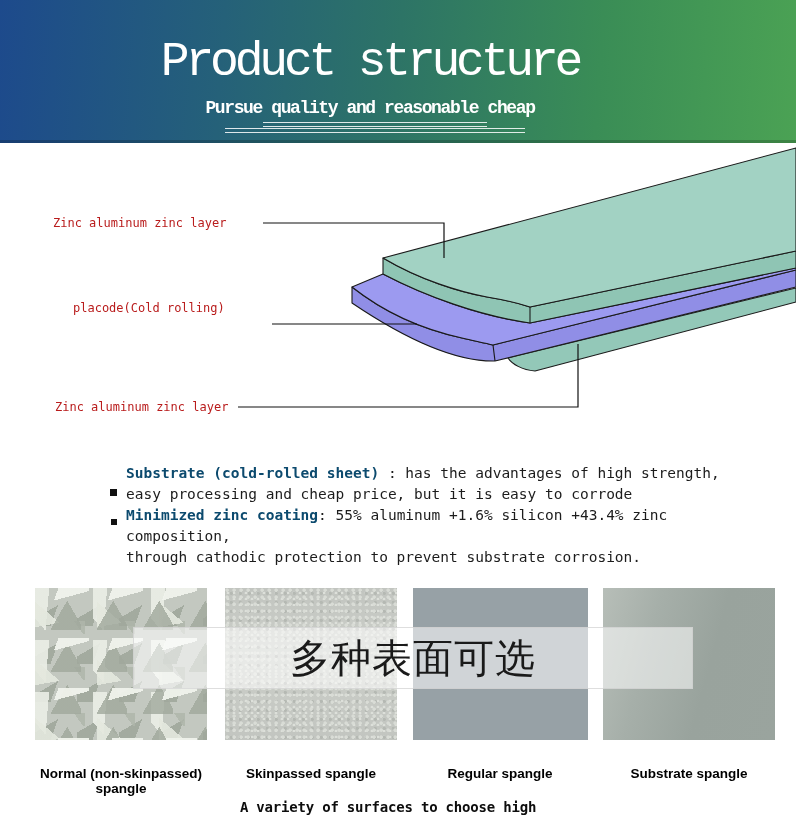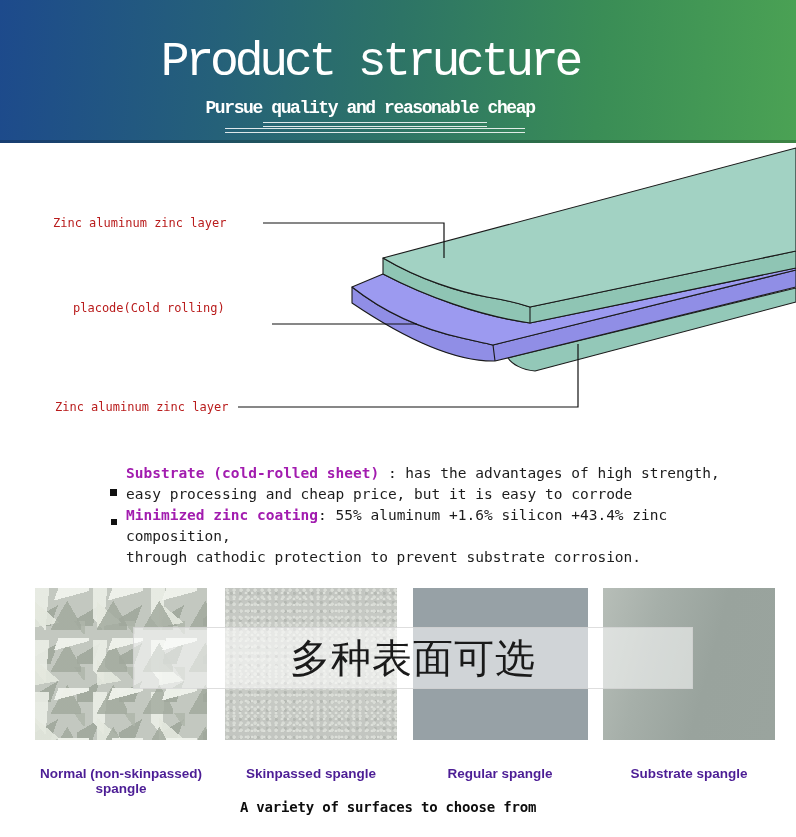--- a/index.html
+++ b/index.html
@@ -23,21 +23,21 @@
   
   .diagram-svg{position:absolute;left:0;top:140px;width:796px;height:330px;}
   .dlabel{position:absolute;font-size:12px;line-height:16px;color:#b91c1c;white-space:nowrap;text-align:right;}
   .dlabel.l1{left:53px;top:215px;}
   .dlabel.l2{left:73px;top:300px;}
   .dlabel.l3{left:55px;top:399px;}
 
   
   .bullets{position:absolute;left:126px;top:463px;width:648px;
     font-size:14.5px;line-height:21px;color:#1c1c1c;}
-  .bullets strong{font-weight:700;color:#a21caf;}
+  .bullets strong{font-weight:700;color:#0c4a6e;}
   .sqbullet{position:absolute;background:#111;}
   .sqbullet.s1{left:110px;top:489px;width:7px;height:7px;}
   .sqbullet.s2{left:111px;top:519px;width:6px;height:6px;}
 
   
   .swatch{position:absolute;top:588px;height:152px;}
   .sw1{left:35px;width:172px;background-color:#c3c8c0;
     background-image:
       conic-gradient(from 20deg at 35% 25%, rgba(240,243,236,.95) 0 55deg, rgba(0,0,0,0) 0),
       conic-gradient(from 150deg at 70% 30%, rgba(160,168,156,.8) 0 60deg, rgba(0,0,0,0) 0),
@@ -63,21 +63,21 @@
   .sw4{left:603px;width:172px;
     background:linear-gradient(105deg,#b7beb8 0%,#a6afa9 28%,#99a39d 60%,#9aa49e 100%);}
 
   .overlay-band{position:absolute;left:113px;top:627px;width:560px;height:62px;
     background:rgba(255,255,255,.55);border:1px solid rgba(205,205,205,.65);
     box-sizing:border-box;text-align:center;
     font-family:"Liberation Sans",sans-serif;
     font-size:40px;line-height:60px;letter-spacing:1px;color:#1a1a1a;margin-left:20px;}
 
   .swlabel{position:absolute;top:766px;width:200px;text-align:center;
-    font-family:"Liberation Sans",sans-serif;font-size:13.5px;font-weight:700;color:#4c1d95;}
+    font-family:"Liberation Sans",sans-serif;font-size:13.5px;font-weight:700;color:#000000;}
   .swlabel.w1{left:21px;}  .swlabel.w2{left:211px;}
   .swlabel.w3{left:400px;} .swlabel.w4{left:589px;}
 
   .caption{position:absolute;left:0;top:799px;width:776px;text-align:center;
     font-size:14px;font-weight:700;letter-spacing:-0.2px;color:#0d0d0d;}
 </style>
 </head>
 <body>
 
 <div id="page">
@@ -134,15 +134,15 @@
   <div class="swatch sw3"></div>
   <div class="swatch sw4"></div>
 
   <div class="overlay-band">多种表面可选</div>
 
   <div class="swlabel w1">Normal (non-skinpassed) spangle</div>
   <div class="swlabel w2">Skinpassed spangle</div>
   <div class="swlabel w3">Regular spangle</div>
   <div class="swlabel w4">Substrate spangle</div>
 
-  <div class="caption">A variety of surfaces to choose from</div>
+  <div class="caption">A variety of surfaces to choose high</div>
 
 </div>
 
 </body></html>

